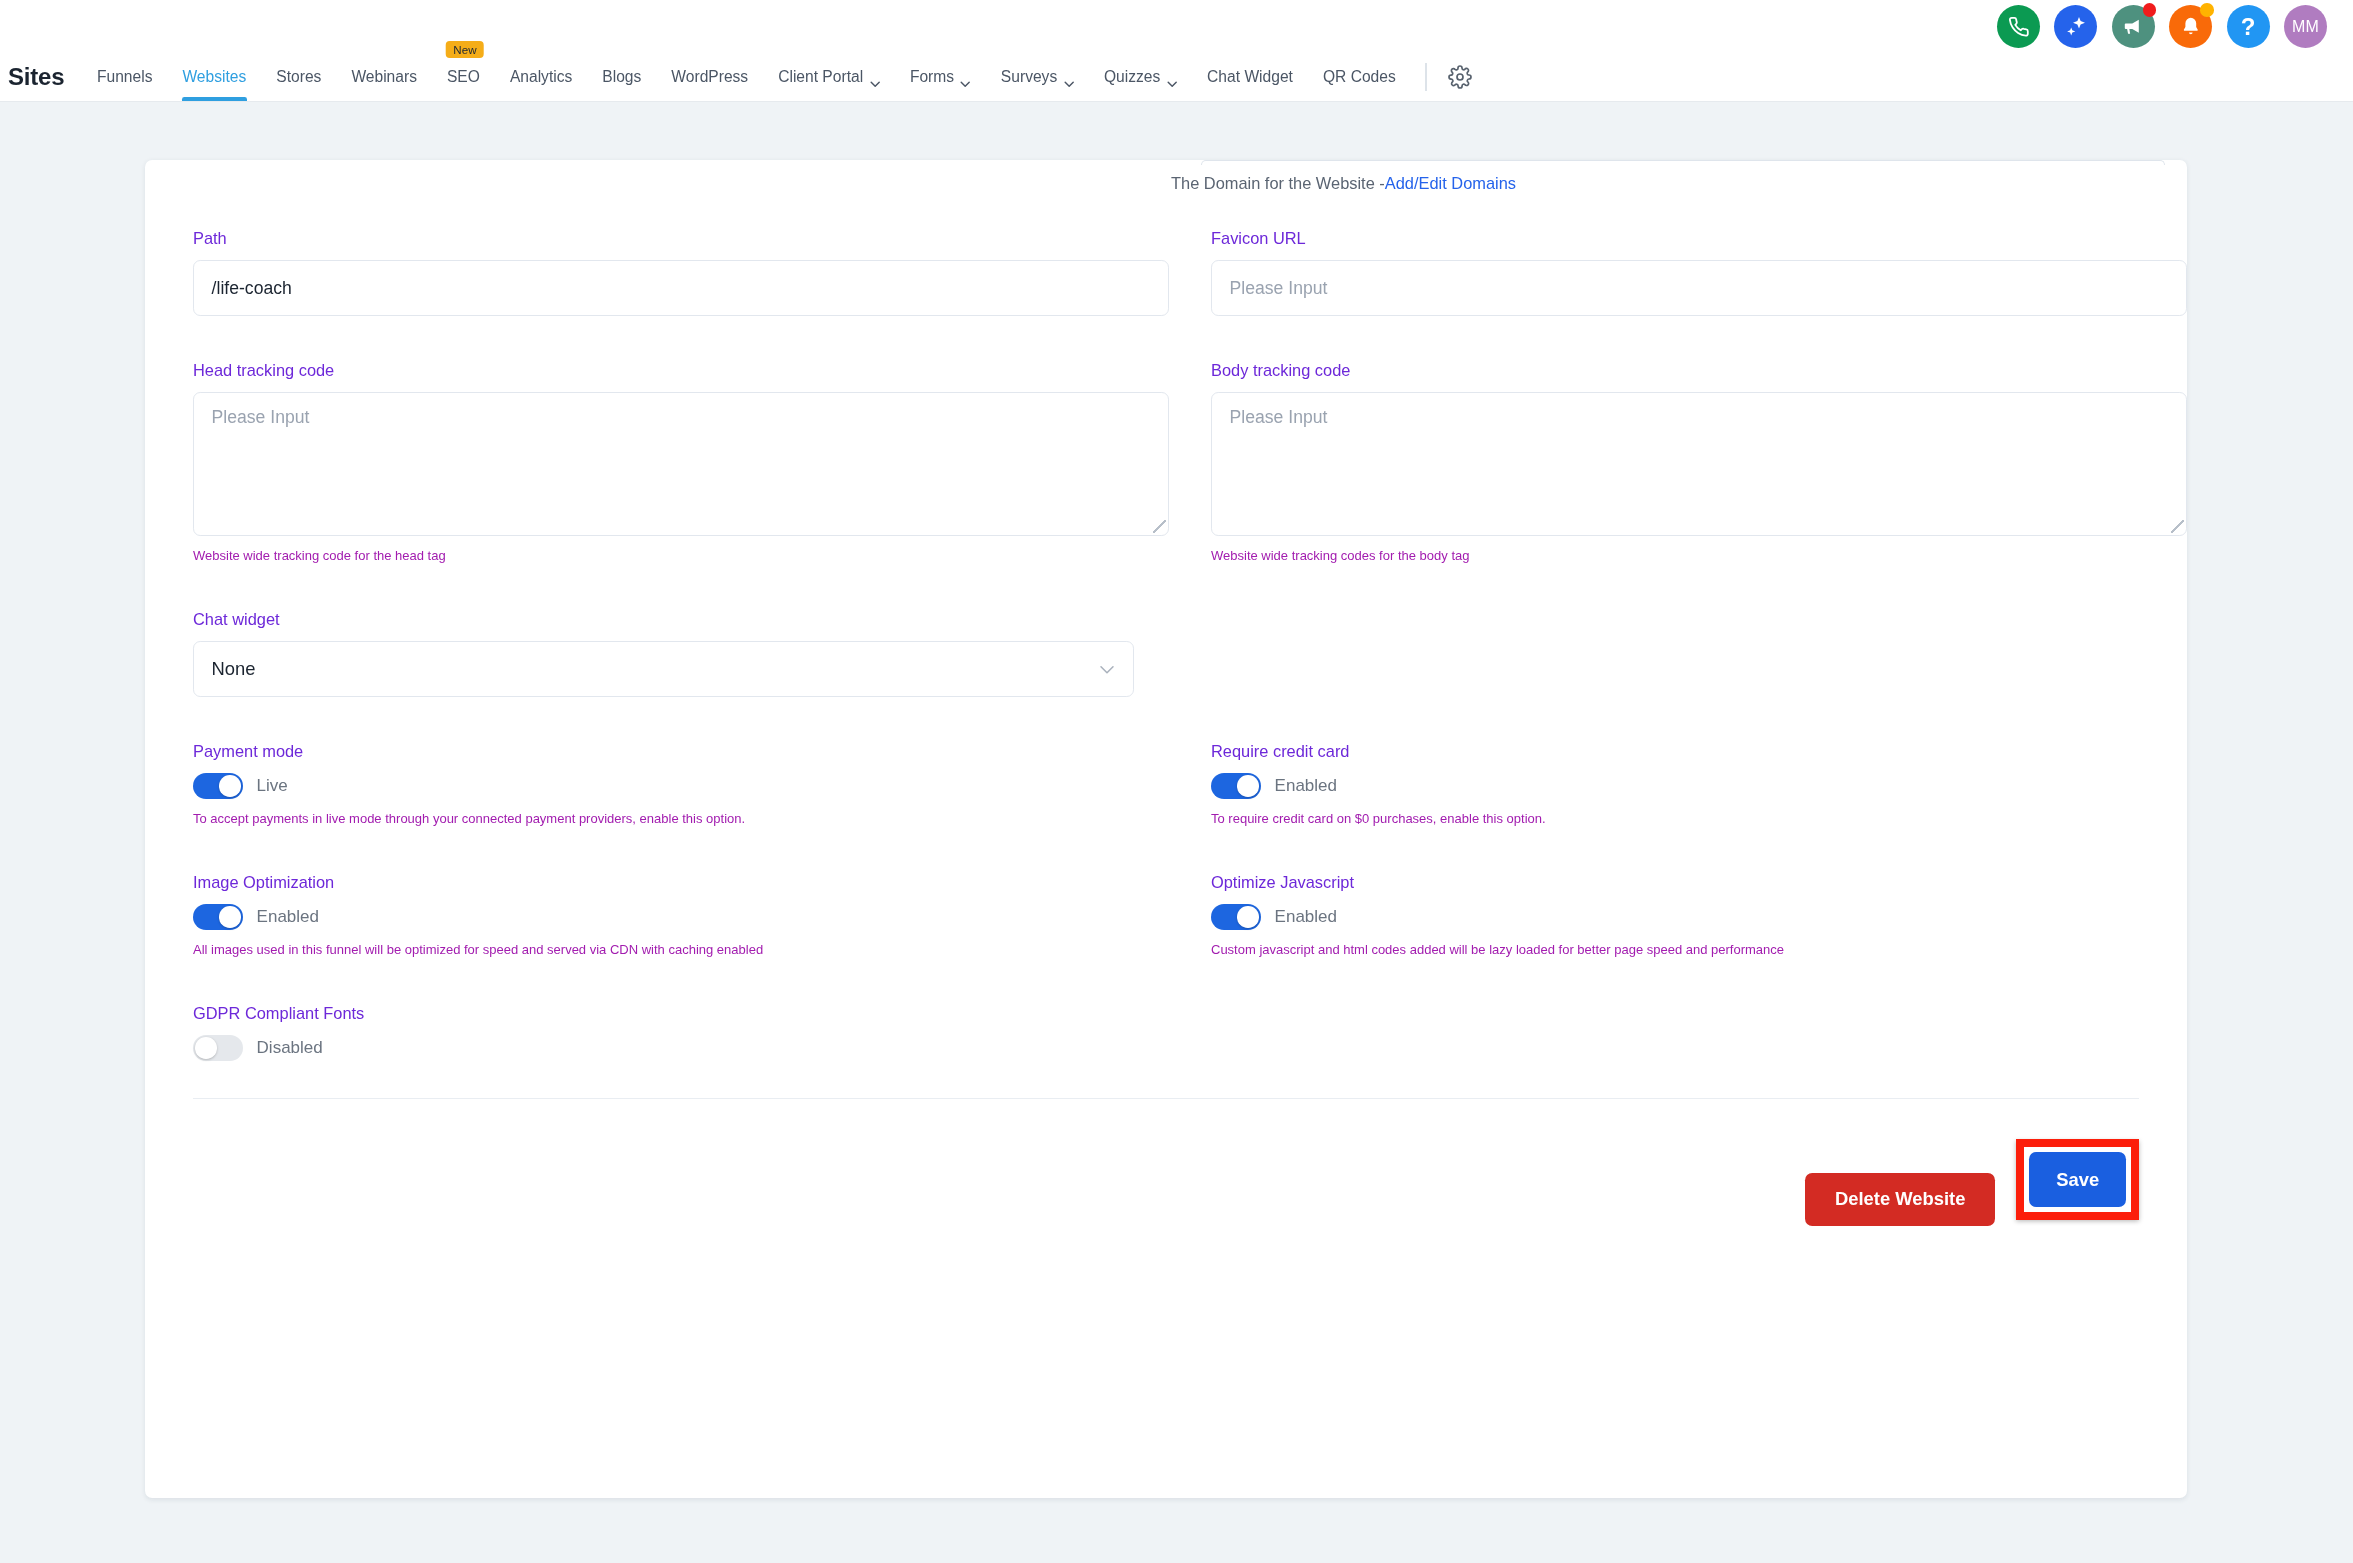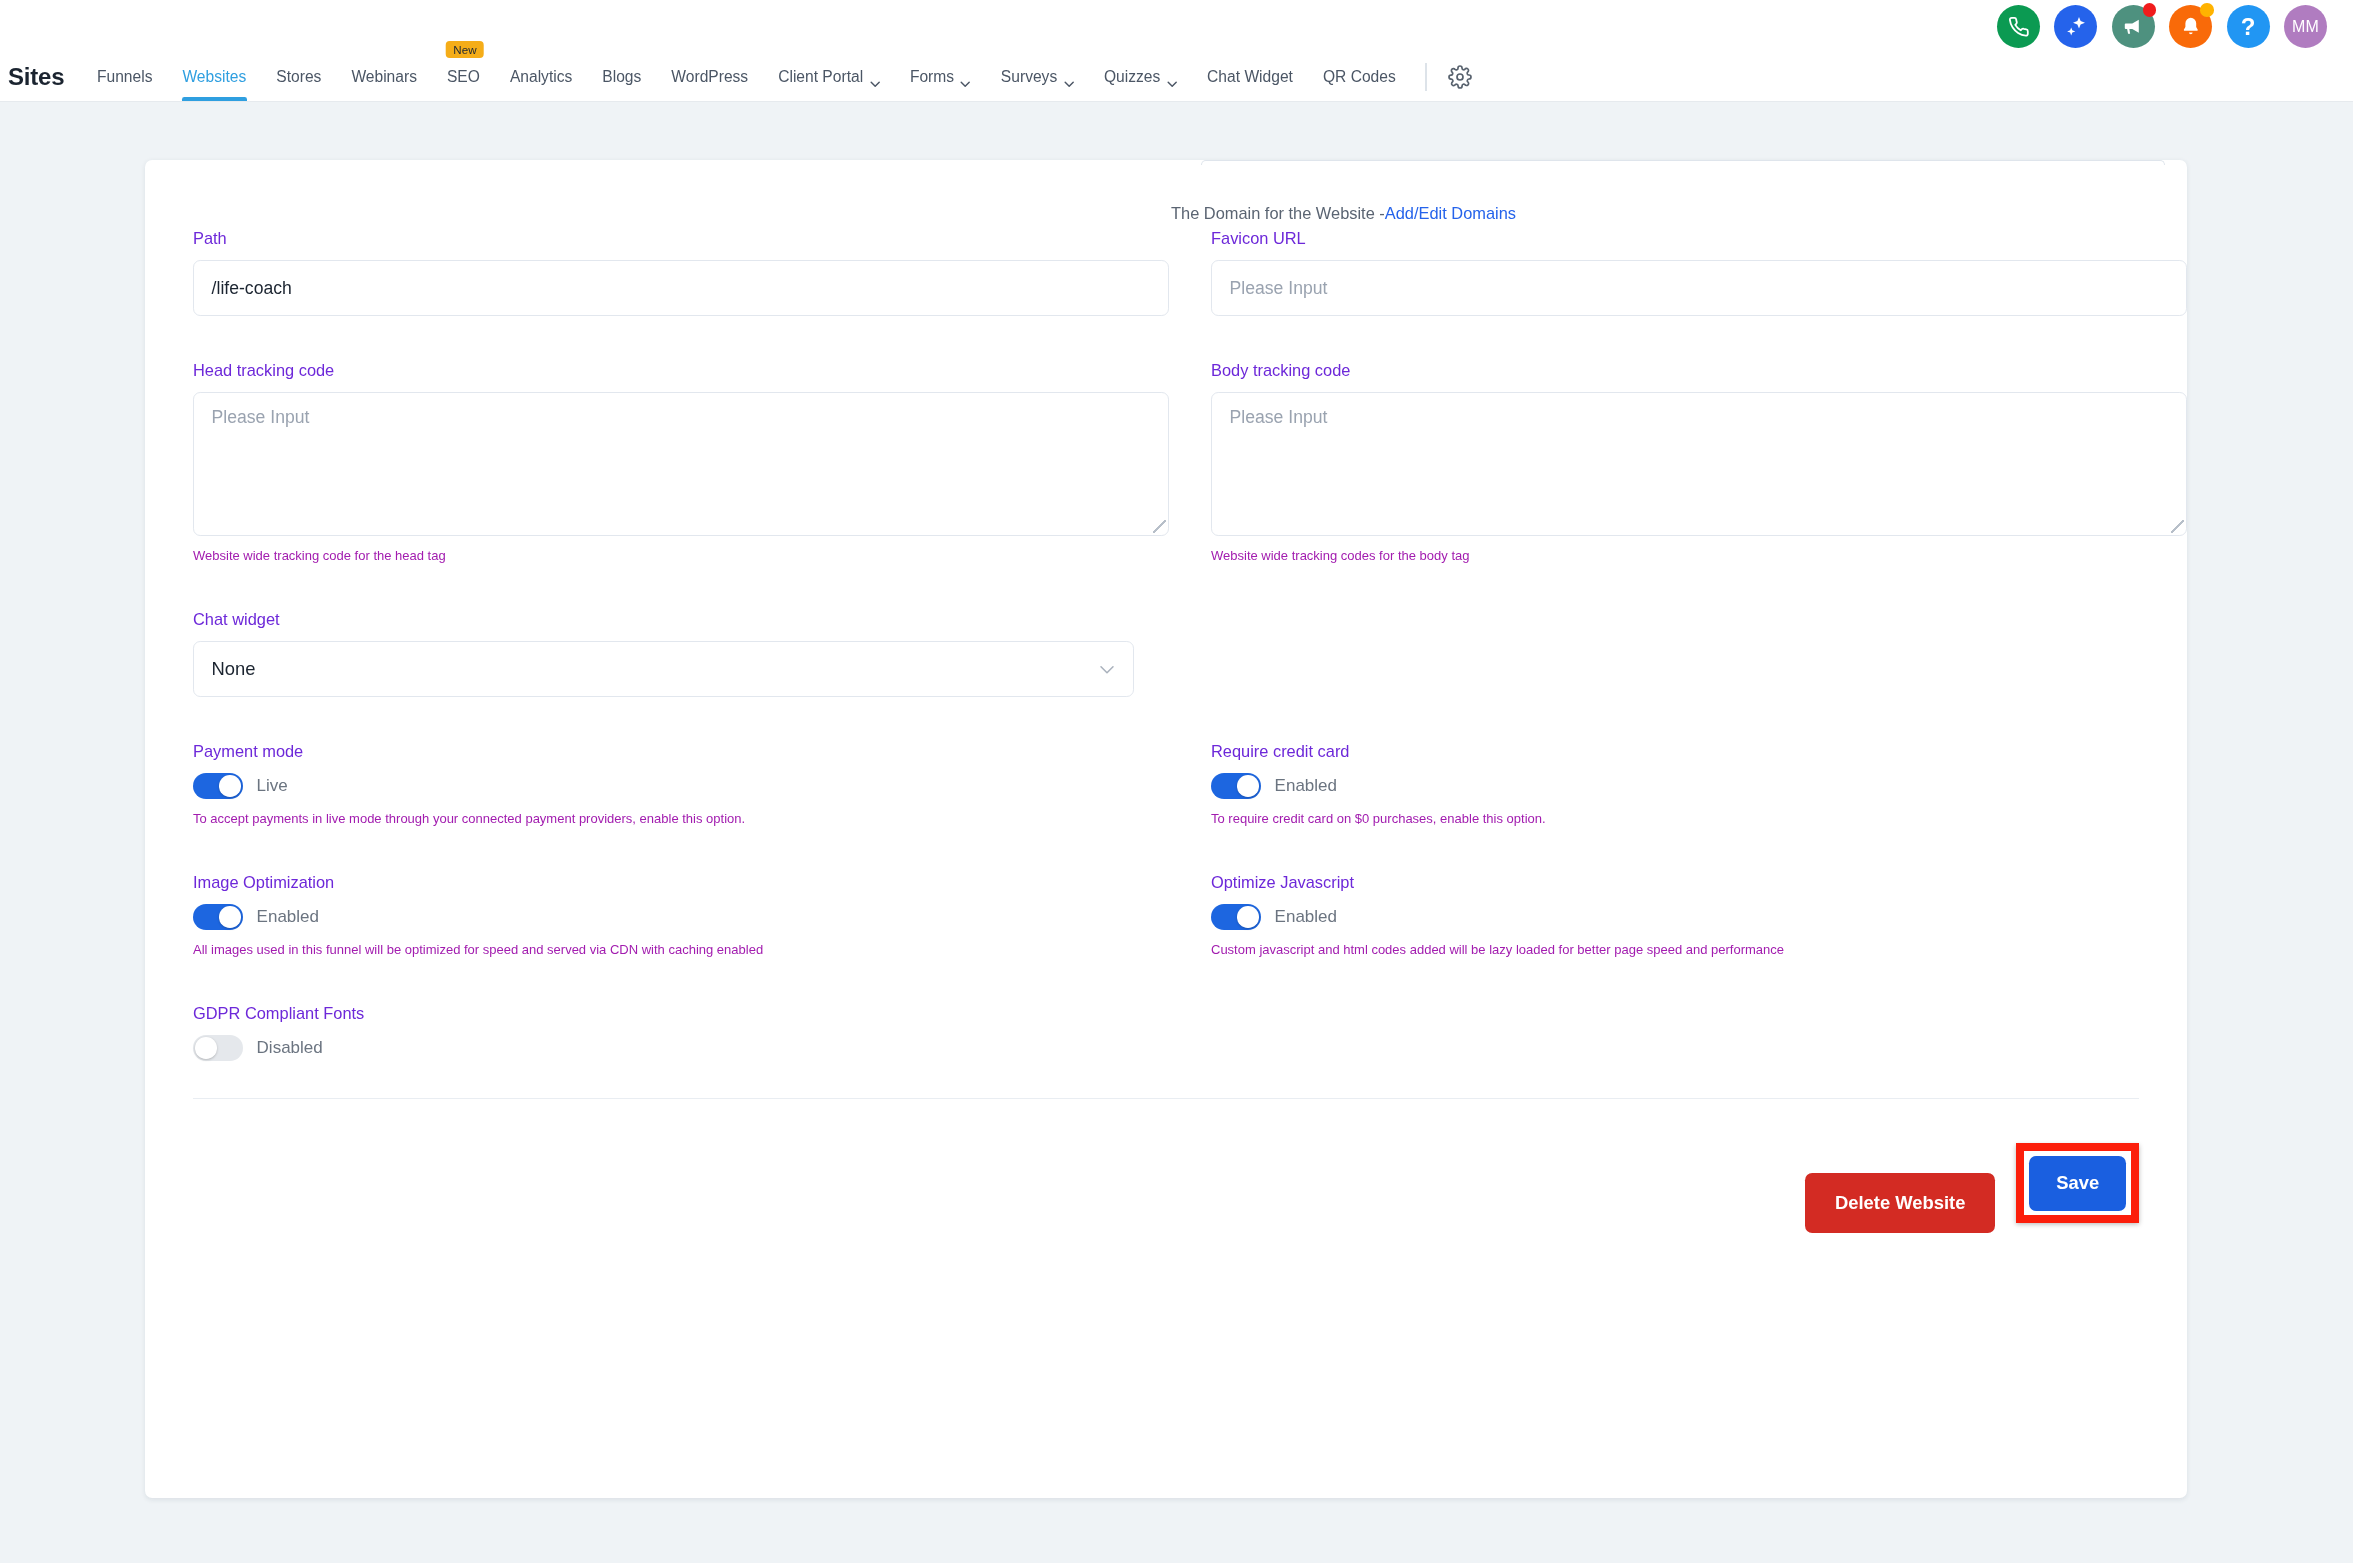--- a/index.html
+++ b/index.html
@@ -113,21 +113,20 @@
     border-top: 1.6px solid #dfe5ec;
     border-left: 1.6px solid #dfe5ec;
     border-right: 1.6px solid #dfe5ec;
     border-radius: 5.6px 5.6px 0 0;
   }
 
   .domain-note {
     position: absolute; top: 14.4px; left: 1026px;
     font-size: 16.4px; color: #5a6472;
     white-space: nowrap;
-    margin-top: 30px;
   }
   .domain-note a { color: #2563eb; text-decoration: none; cursor: pointer; }
 
   .grid {
     display: grid;
     grid-template-columns: 976px 976px;
     column-gap: 42px;
     padding-top: 69px;
   }
 
@@ -208,21 +207,21 @@
     gap: 21px;
     padding-top: 35px;
   }
   .btn {
     border: none; border-radius: 7.2px;
     font-family: "Liberation Sans", sans-serif;
     font-size: 18.4px; font-weight: 700; color: #fff;
     cursor: pointer;
     display: flex; align-items: center; justify-content: center;
   }
-  .btn-delete { background: #d32b23; height: 60px; padding: 0 30px; margin-top: 39px; }
+  .btn-delete { background: #d32b23; height: 53px; padding: 0 30px; margin-top: 39px; }
   .btn-save   { background: #1a5fe0; height: 55px; padding: 0 27px; }
 
   .save-wrap {
     border: 8.8px solid #fc1e0b;
     padding: 4.8px;
     background: #fff;
     display: inline-flex;
     box-shadow: 0 1.6px 4.8px rgba(0,0,0,.28);
   }
 </style>

